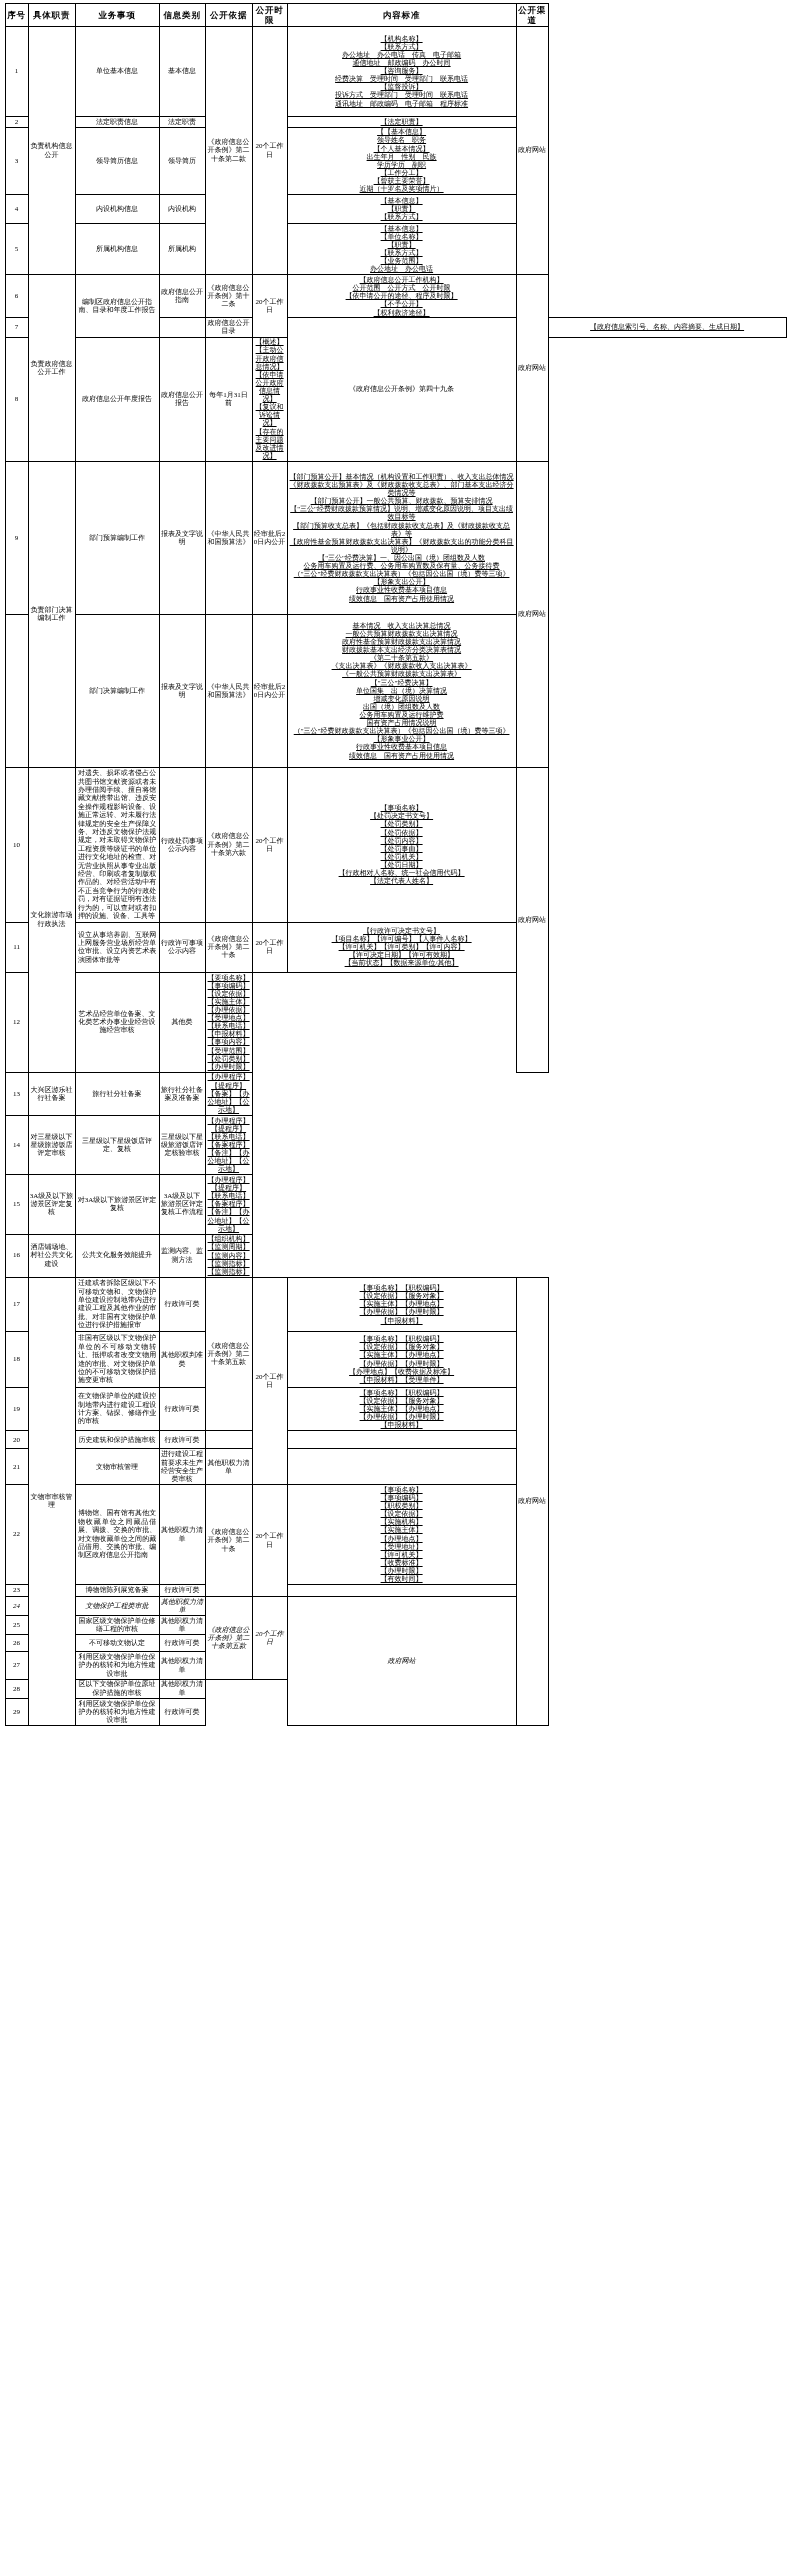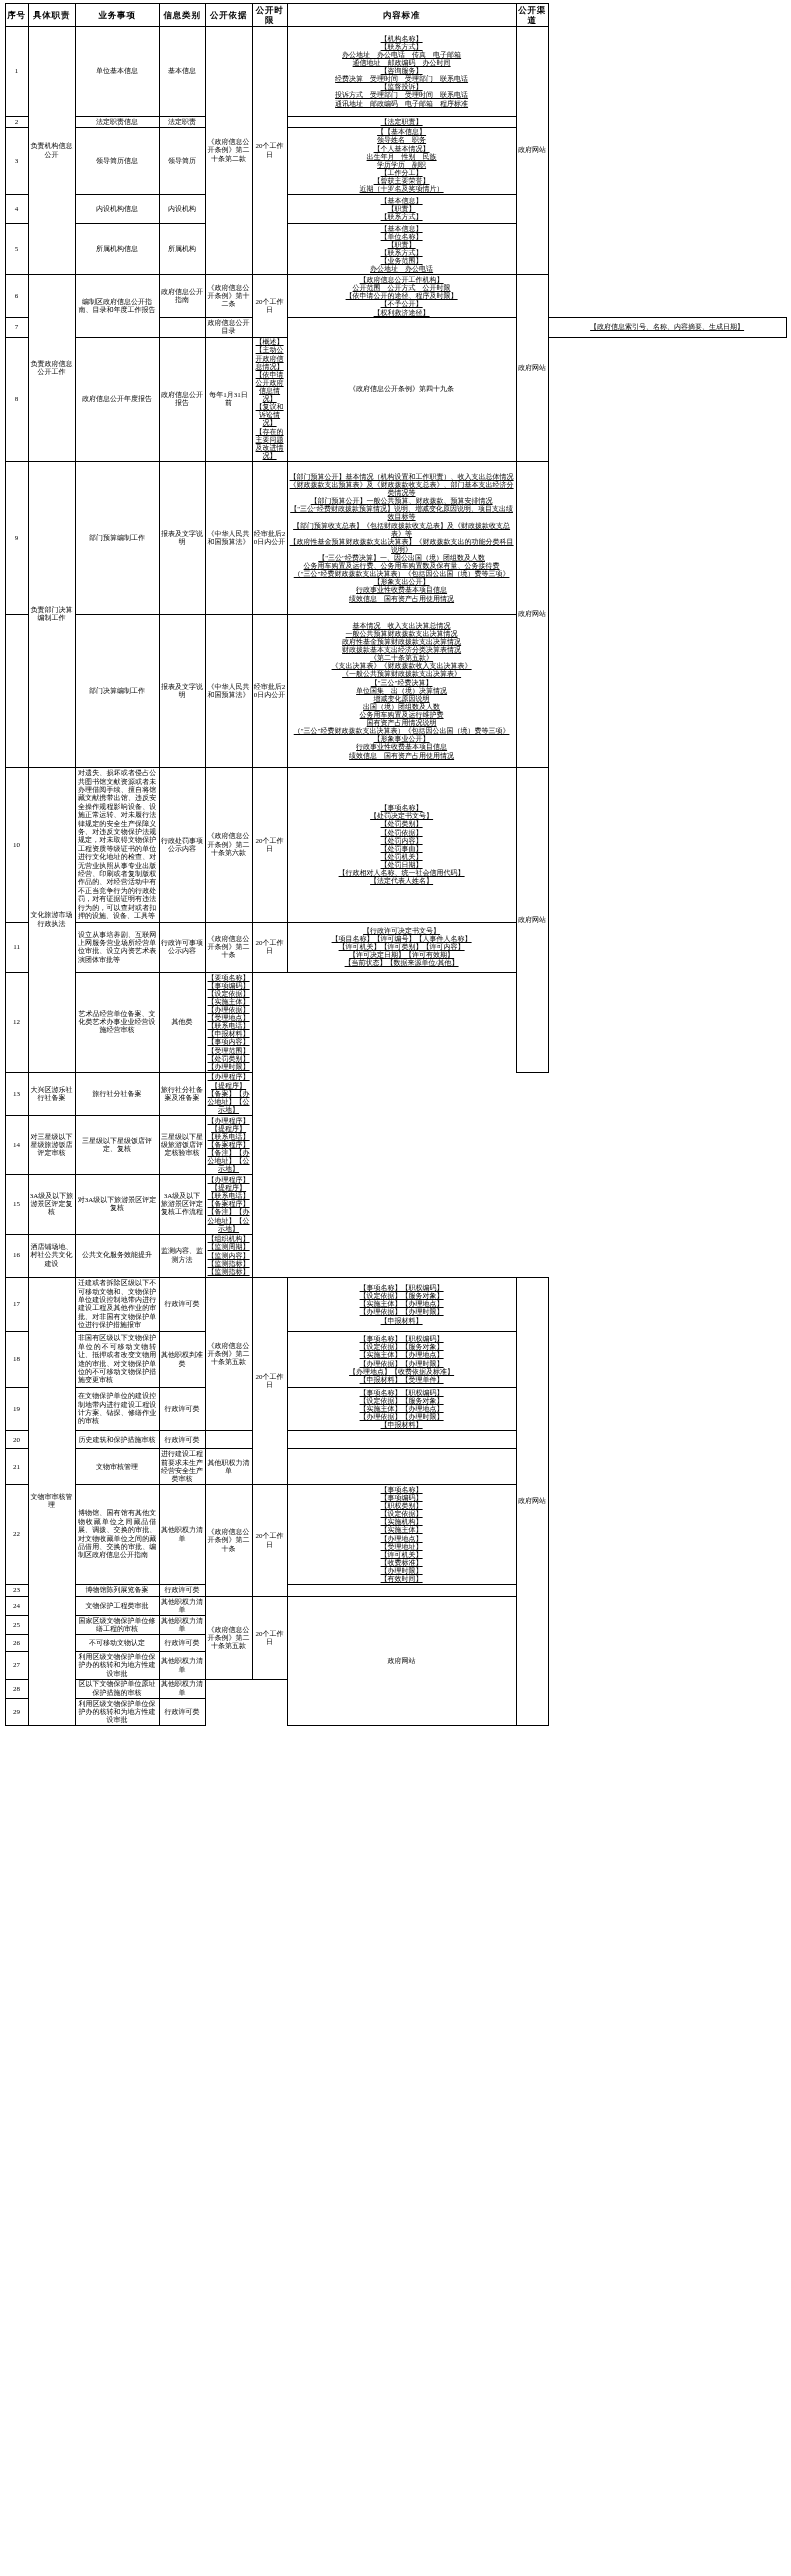--- a/index.html
+++ b/index.html
@@ -451,21 +451,21 @@
               <span class="tight">【办理时限】</span>
               <span class="tight">【有效时间】</span>
             </div>
           </td>
         </tr>
         <tr style="height: 12.2px;">
           <td class="no">23</td>
           <td class="item">博物馆陈列展览备案</td>
           <td class="type">行政许可类</td>
         </tr>
-        <tr style="height: 15.3px;">
+        <tr style="height: 15.3px; font-style: italic;">
           <td class="no">24</td>
           <td class="item">文物保护工程类审批</td>
           <td class="type">其他职权力清单</td>
           <td class="basis" rowspan="4">《政府信息公开条例》第二十条第五款</td>
           <td class="limit" rowspan="4">20个工作日</td>
           <td class="ch" rowspan="6">政府网站</td>
         </tr>
         <tr style="height: 15.3px;">
           <td class="no">25</td>
           <td class="item">国家区级文物保护单位修缮工程的审核</td>

